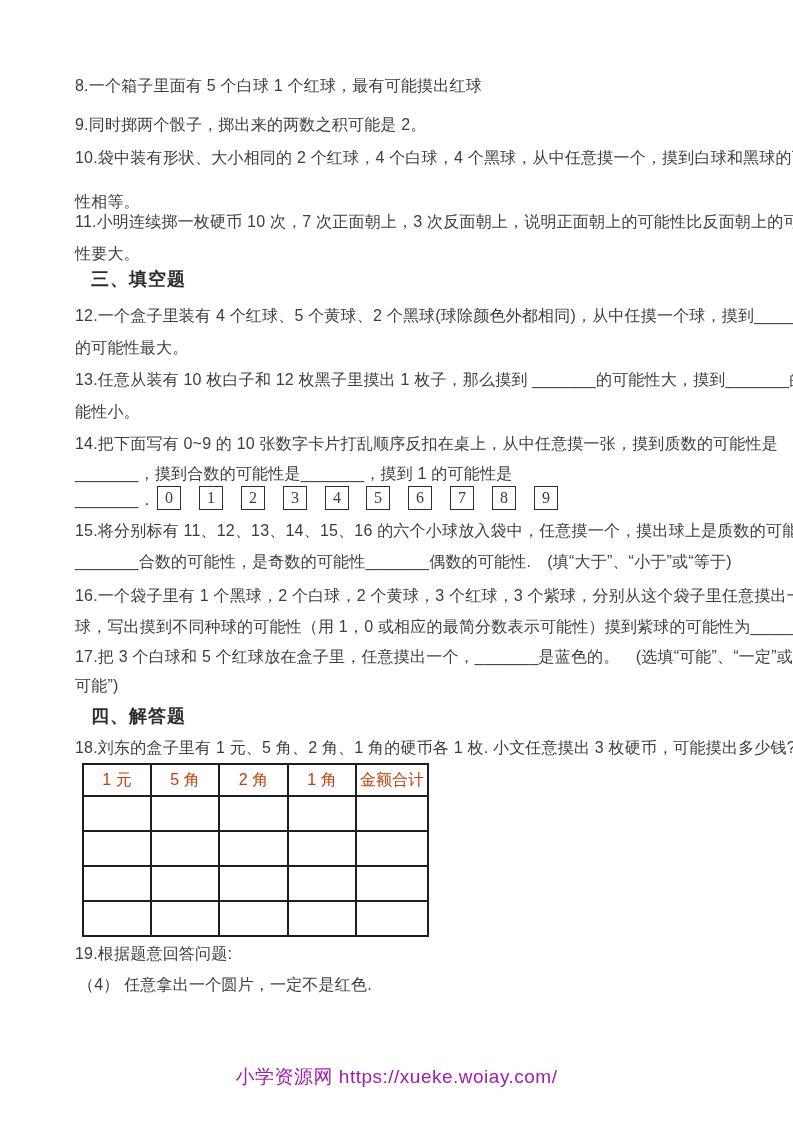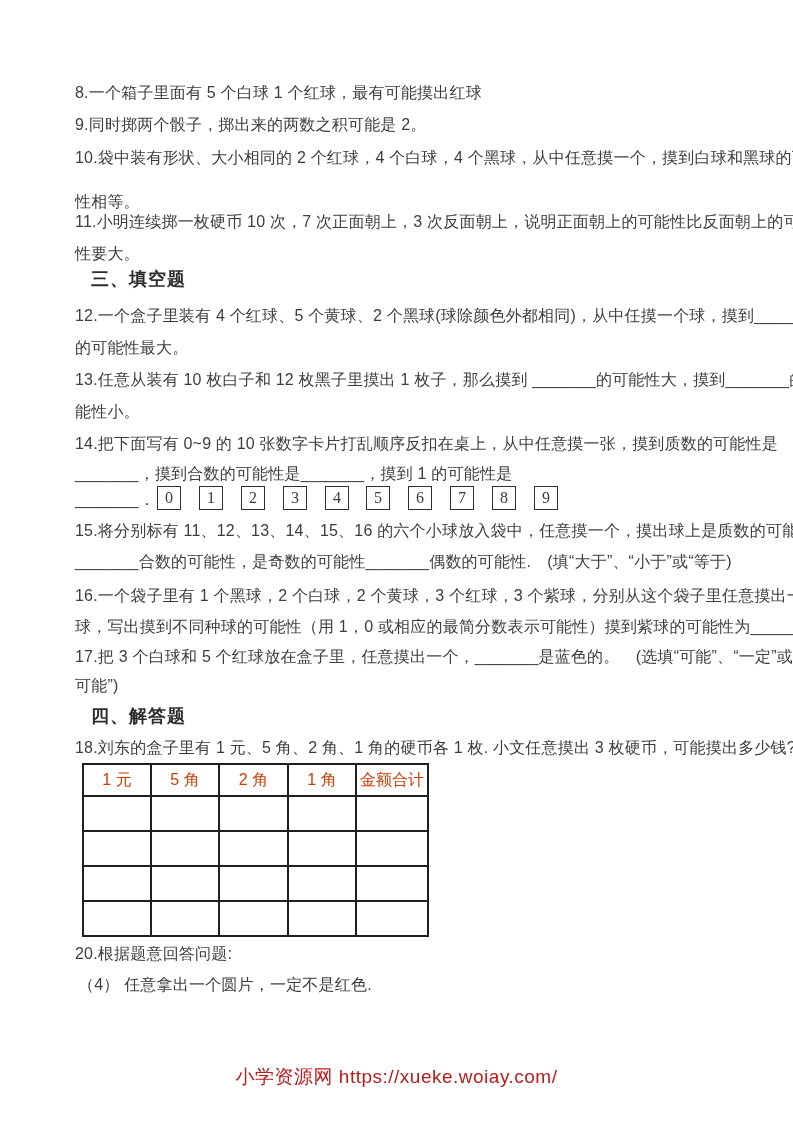--- a/index.html
+++ b/index.html
@@ -52,30 +52,30 @@
     padding:0;
   }
   .coin-table tr.hrow td{height:30px;}
   .coin-table tr.erow td{height:33px;}
   .footer{
     position:absolute;
     left:0;top:1064px;
     width:793px;
     text-align:center;
     font-size:19px;
-    color:#b91c1c;
+    color:#a21caf;
     letter-spacing:0.5px;
   }
 </style>
 </head>
 <body>
 
 <div class="page">
 
-  <div class="ln" style="top:83px">8.一个箱子里面有 5 个白球 1 个红球，最有可能摸出红球</div>
+  <div class="ln" style="top:76px">8.一个箱子里面有 5 个白球 1 个红球，最有可能摸出红球</div>
   <div class="ln" style="top:115px">9.同时掷两个骰子，掷出来的两数之积可能是 2。</div>
   <div class="ln" style="top:148px">10.袋中装有形状、大小相同的 2 个红球，4 个白球，4 个黑球，从中任意摸一个，摸到白球和黑球的可能</div>
   <div class="ln" style="top:192px">性相等。</div>
   <div class="ln" style="top:212px">11.小明连续掷一枚硬币 10 次，7 次正面朝上，3 次反面朝上，说明正面朝上的可能性比反面朝上的可能</div>
   <div class="ln" style="top:244px">性要大。</div>
 
   <div class="ln hd" style="top:267px">三、填空题</div>
 
   <div class="ln" style="top:306px">12.一个盒子里装有 4 个红球、5 个黄球、2 个黑球(球除颜色外都相同)，从中任摸一个球，摸到_______</div>
   <div class="ln" style="top:338px">的可能性最大。</div>
@@ -147,18 +147,18 @@
     <tr class="erow">
           <td></td>
           <td></td>
           <td></td>
           <td></td>
           <td></td>
         </tr>
   </tbody>
     </table>
 
-  <div class="ln" style="top:944px">20.根据题意回答问题:</div>
+  <div class="ln" style="top:944px">19.根据题意回答问题:</div>
   <div class="ln" style="top:975px;left:78px">（4） 任意拿出一个圆片，一定不是红色.</div>
 
   <div class="footer">小学资源网 https://xueke.woiay.com/</div>
 
 </div>
 
 </body></html>

